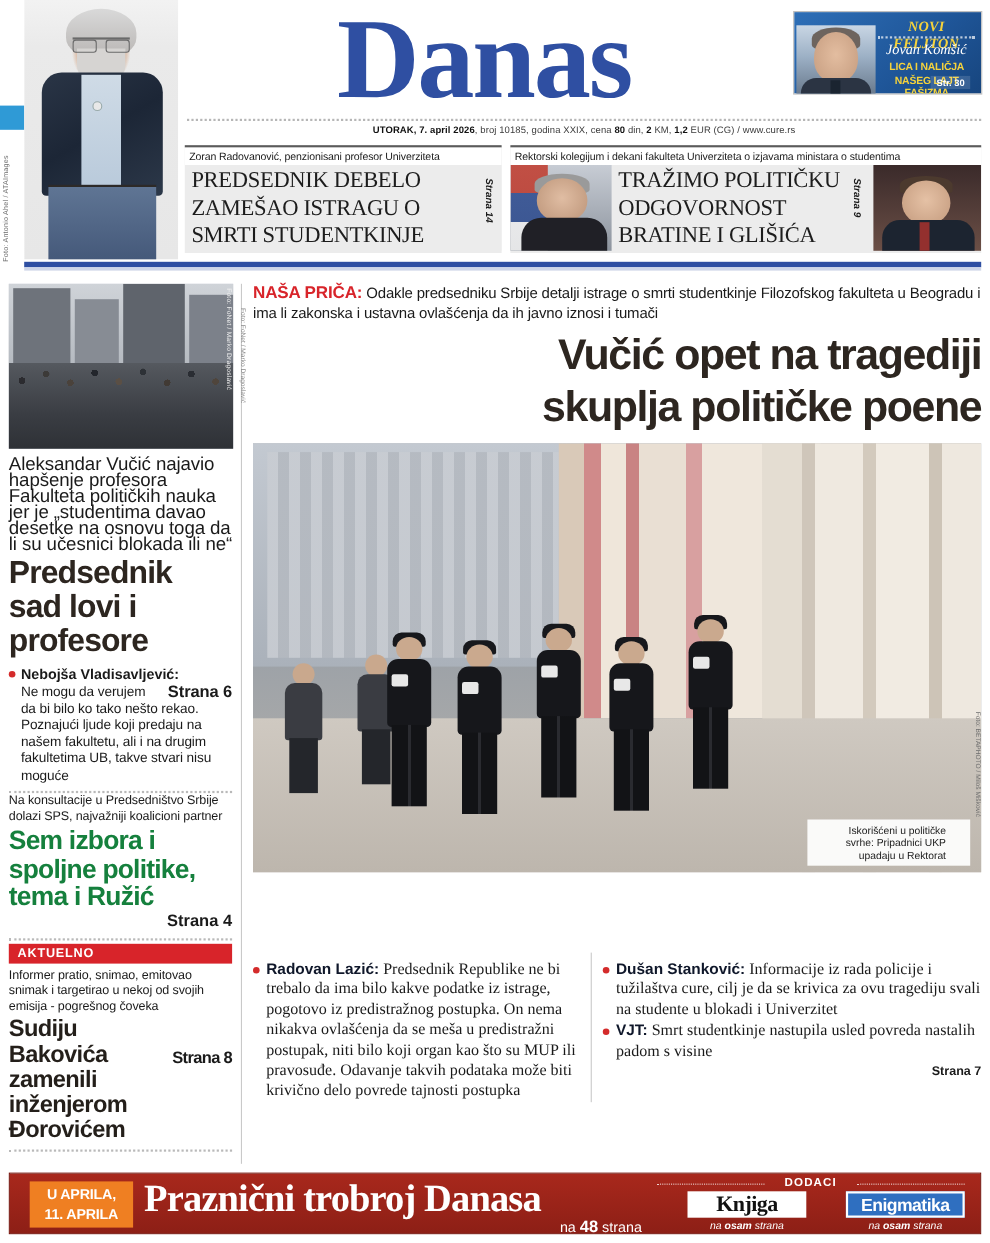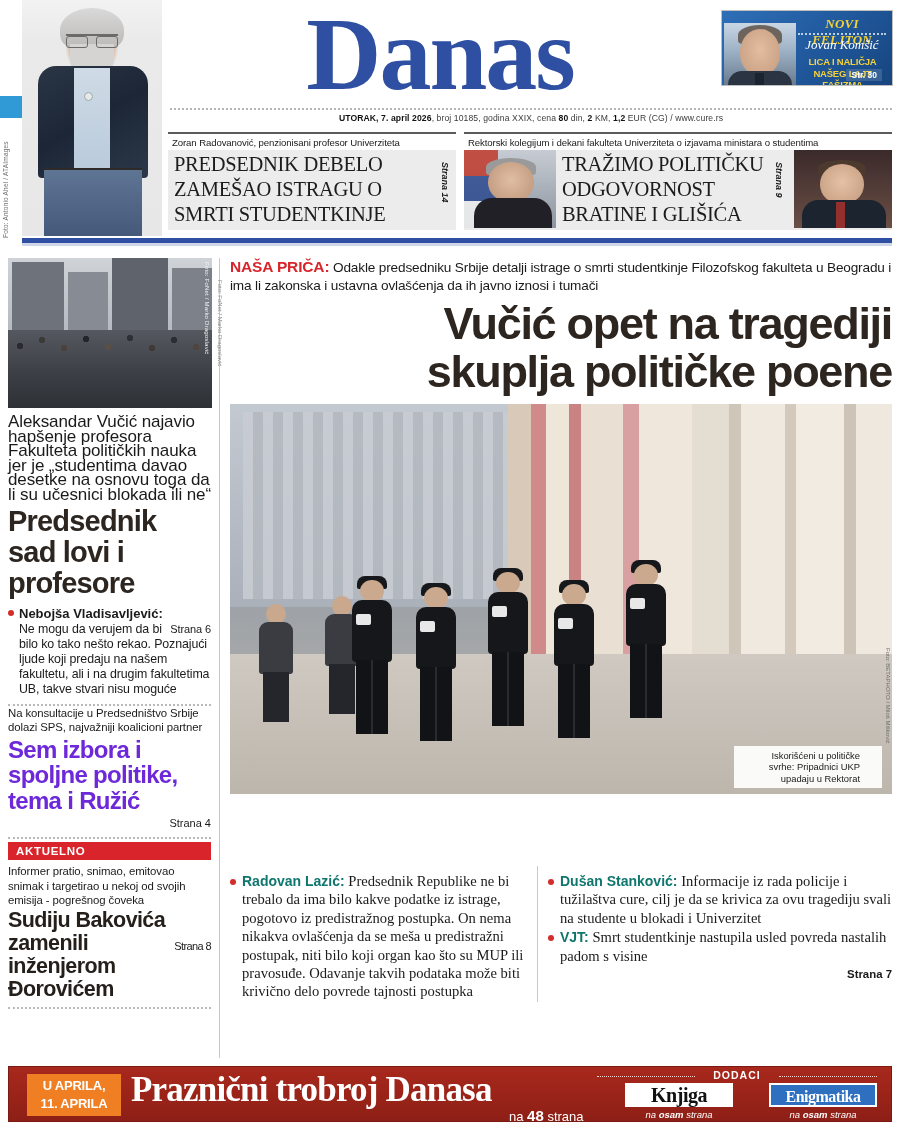--- a/index.html
+++ b/index.html
@@ -267,46 +267,46 @@
     font-size: 29px; line-height: 31px; font-weight: bold;
     color: #2d2620; letter-spacing: -.8px; padding-bottom: 5px;
   }
   .q-item { position: relative; padding-left: 11px; }
   .bullet {
     position: absolute; left: 0; top: 6px; width: 6px; height: 6px;
     border-radius: 50%; background: #d42b2b;
   }
   .q-name { font-weight: bold; font-size: 13px; color: #1a1a1a; }
   .q-text { font-size: 12.4px; line-height: 15.2px; color: #1a1a1a; letter-spacing: -.1px; }
-  .strana-r { float: right; font-weight: normal; font-size: 11px; color: #1a1a1a; padding-left: 6px; }
+  .strana-r { float: right; font-weight: bold; font-size: 15px; color: #1a1a1a; padding-left: 6px; }
   .lc-kicker { font-size: 11.4px; line-height: 14.2px; color: #1a1a1a; letter-spacing: -.1px; }
   .lc-head2 {
     font-size: 24px; line-height: 25.5px; font-weight: bold;
-    color: #6d28d9; letter-spacing: -.7px; padding-top: 3px;
+    color: #15803d; letter-spacing: -.7px; padding-top: 3px;
   }
   .aktuelno {
     background: #d8242a; color: #fff; font-weight: bold;
     font-size: 11.5px; letter-spacing: .7px; padding: 3px 8px;
     display: inline-block; margin: 3px 0 4px 0; width: 100%;
   }
   .lc-head3 {
     font-size: 21.5px; line-height: 23px; font-weight: bold;
     color: #241f1a; letter-spacing: -.6px; padding-top: 2px;
   }
   .dotrule2 { border-top: 2px dotted #b9b9b9; margin-top: 6px; }
 
   
   .maincol { position: absolute; left: 222px; right: 0; top: 0; bottom: 0; }
   .nasa-prica {
     font-size: 13.6px; line-height: 17.6px; color: #1a1a1a;
     letter-spacing: -.15px; padding-bottom: 2px;
   }
   .np-label { color: #d8242a; font-weight: bold; font-size: 15.5px; }
   .main-head {
-    font-size: 45px; line-height: 48px; font-weight: bold;
+    font-size: 39px; line-height: 48px; font-weight: bold;
     color: #2d2620; letter-spacing: -1.3px; text-align: right;
     padding: 4px 0 8px 0;
   }
   .credit-mid {
     position: absolute; left: -13px; top: 22px; height: 80px;
     writing-mode: vertical-rl; font-size: 6px; color: #8a8a8a;
     white-space: nowrap;
   }
   .main-photo {
     position: relative; width: 100%; height: 390px; overflow: hidden;
@@ -375,21 +375,21 @@
   }
 
   .quotecols {
     position: absolute; left: 0; right: 0; top: 608px; display: flex; gap: 0;
   }
   .qcol { padding: 6px 0 0 0; }
   .qcol-a { width: 308px; padding-right: 10px; border-right: 1px solid #c9c9c9; }
   .qcol-b { flex: 1; padding-left: 10px; }
   .q2-name {
     font-family: "Liberation Sans", sans-serif; font-weight: bold;
-    font-size: 14px; color: #0f766e;
+    font-size: 14px; color: #0f172a;
   }
   .q2-text {
     font-family: "Liberation Serif", serif; font-size: 14.6px;
     line-height: 17.4px; color: #1a1a1a;
   }
   .q2-item { position: relative; padding-left: 12px; margin-bottom: 1px; }
   .q2-item .bullet { top: 7px; }
   .strana7 { text-align: right; font-weight: bold; font-size: 11.4px; color: #1a1a1a; padding-top: 2px; }
 
   
@@ -424,21 +424,21 @@
   }
   .f-dodaci:before { left: 0; }
   .f-dodaci:after { right: 0; }
   .f-badge {
     position: absolute; top: 16px; height: 24px; width: 108px;
     font-family: "Liberation Serif", serif; font-weight: bold;
     font-size: 20px; line-height: 24px; text-align: center; letter-spacing: -.5px;
   }
   .f-knjiga { right: 158px; background: #ffffff; color: #111; }
   .f-enig { right: 14px; background: #2f6fc0; color: #fff; border: 2px solid #fff;
-    font-family: Liberation Serif, serif; font-size: 16px; text-align: center; }
+    font-family: Liberation Sans, sans-serif; font-size: 16px; text-align: center; }
   .f-sub {
     position: absolute; top: 42px; width: 108px; text-align: center;
     font-size: 9.5px; font-style: italic; color: #fff;
   }
   .f-sub b { font-weight: bold; }
   .f-sub-k { right: 158px; }
   .f-sub-e { right: 14px; }
 </style>
 </head>
 <body>

